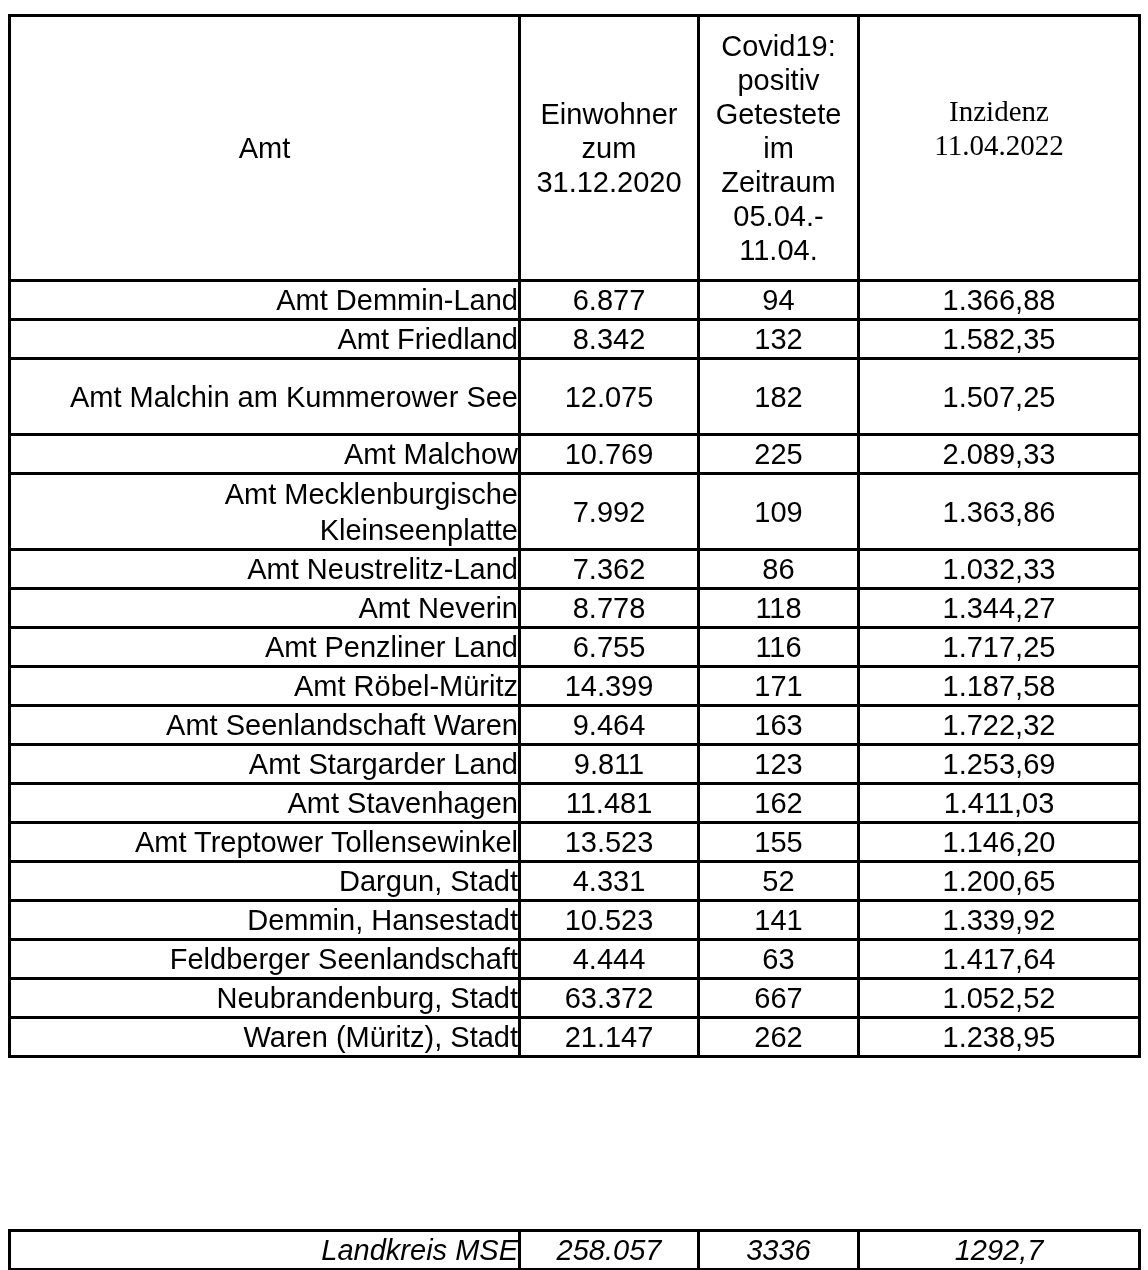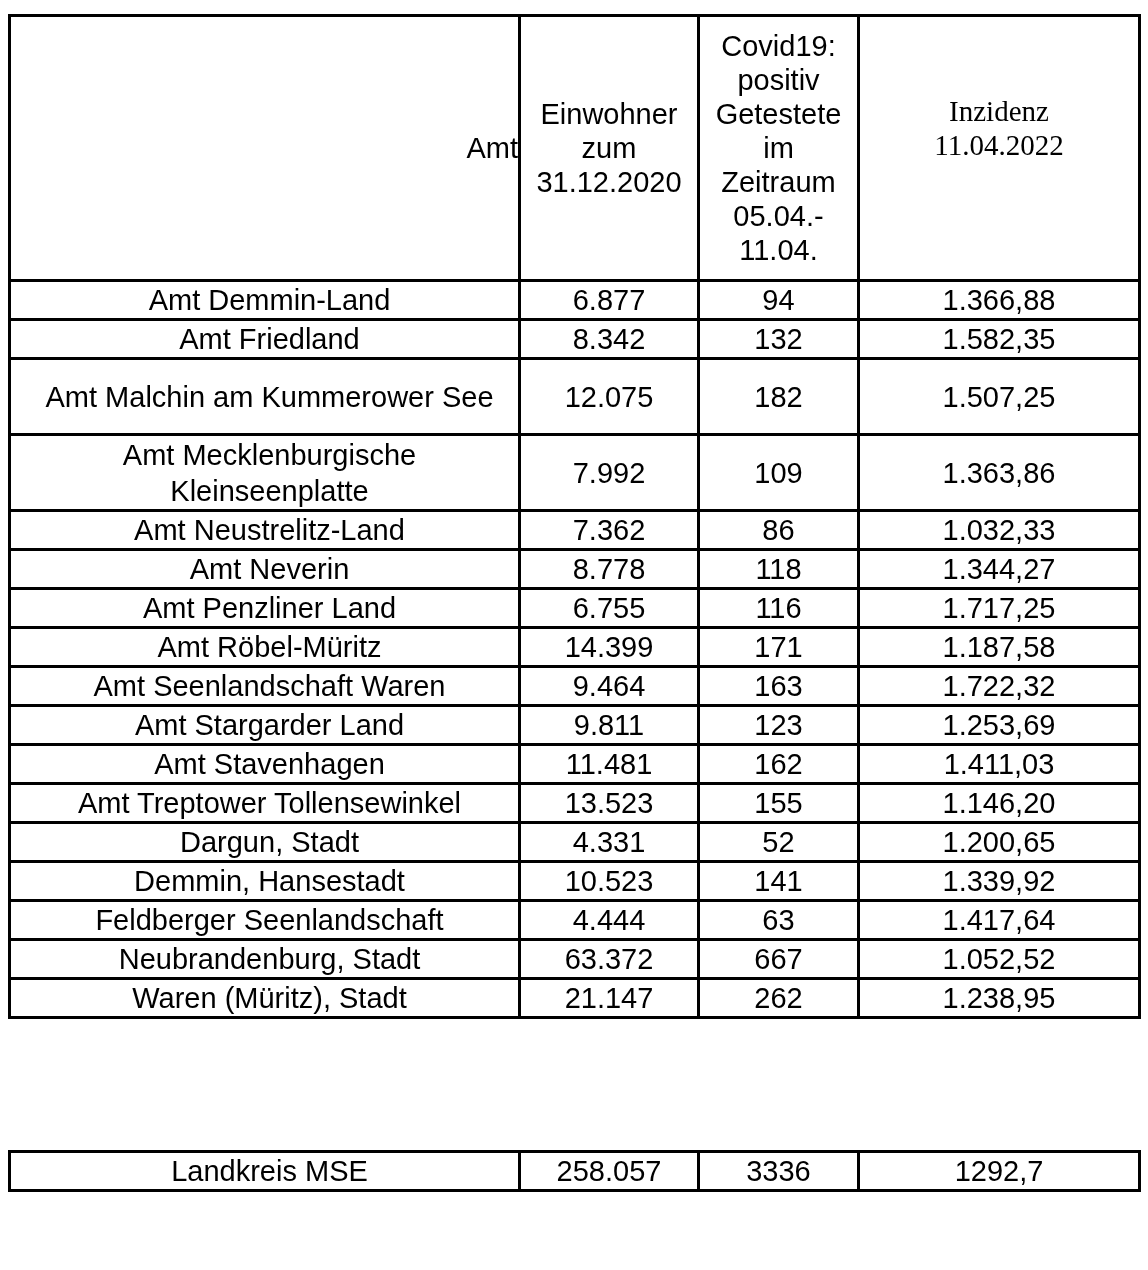--- a/index.html
+++ b/index.html
@@ -5,27 +5,27 @@
     html, body { margin: 0; padding: 0; background: #ffffff; }
     body { width: 1148px; height: 1270px; position: relative; font-family: "Liberation Sans", sans-serif; color: #000; }
     table { border-collapse: collapse; position: absolute; left: 8px; table-layout: fixed; }
     td, th { border: 3px solid #000; padding: 0; font-weight: normal; font-size: 29px; line-height: 34px; }
     col.c1 { width: 510px; }
     col.c2 { width: 179px; }
     col.c3 { width: 160px; }
     col.c4 { width: 281px; }
     #main-table { top: 14px; }
     #main-table thead th { height: 262px; text-align: center; vertical-align: middle; padding: 0 0; }
-    #main-table thead th.amt-h { vertical-align: middle; text-align: right; }
+    #main-table thead th.amt-h { vertical-align: middle; }
     #main-table thead th.inz-h { vertical-align: middle; padding-bottom: 0; }
     #main-table tbody td { height: 35px; }
     #main-table tbody tr.tall td { height: 73px; }
-    td.name { text-align: center; padding-left: 10px; line-height: 36px; }
+    td.name { text-align: right; padding-left: 10px; line-height: 36px; }
     td.num { text-align: center; }
-    #summary-table { top: 1150px; }
+    #summary-table { top: 1229px; font-style: italic; }
     #summary-table td { height: 36px; }
     .hdr-inner { display: block; }
   </style>
 </head>
 <body>
 
 <table id="main-table">
   <colgroup>
       <col class="c1">
       <col class="c2">
@@ -68,20 +68,26 @@
         <td class="name">Amt Friedland</td>
         <td class="num">8.342</td>
         <td class="num">132</td>
         <td class="num">1.582,35</td>
       </tr>
       <tr class="tall">
         <td class="name">Amt Malchin am Kummerower See</td>
         <td class="num">12.075</td>
         <td class="num">182</td>
         <td class="num">1.507,25</td>
+      </tr>
+      <tr>
+        <td class="name">Amt Malchow</td>
+        <td class="num">10.769</td>
+        <td class="num">225</td>
+        <td class="num">2.089,33</td>
       </tr>
       <tr class="tall">
         <td class="name">Amt Mecklenburgische Kleinseenplatte</td>
         <td class="num">7.992</td>
         <td class="num">109</td>
         <td class="num">1.363,86</td>
       </tr>
       <tr>
         <td class="name">Amt Neustrelitz-Land</td>
         <td class="num">7.362</td>

